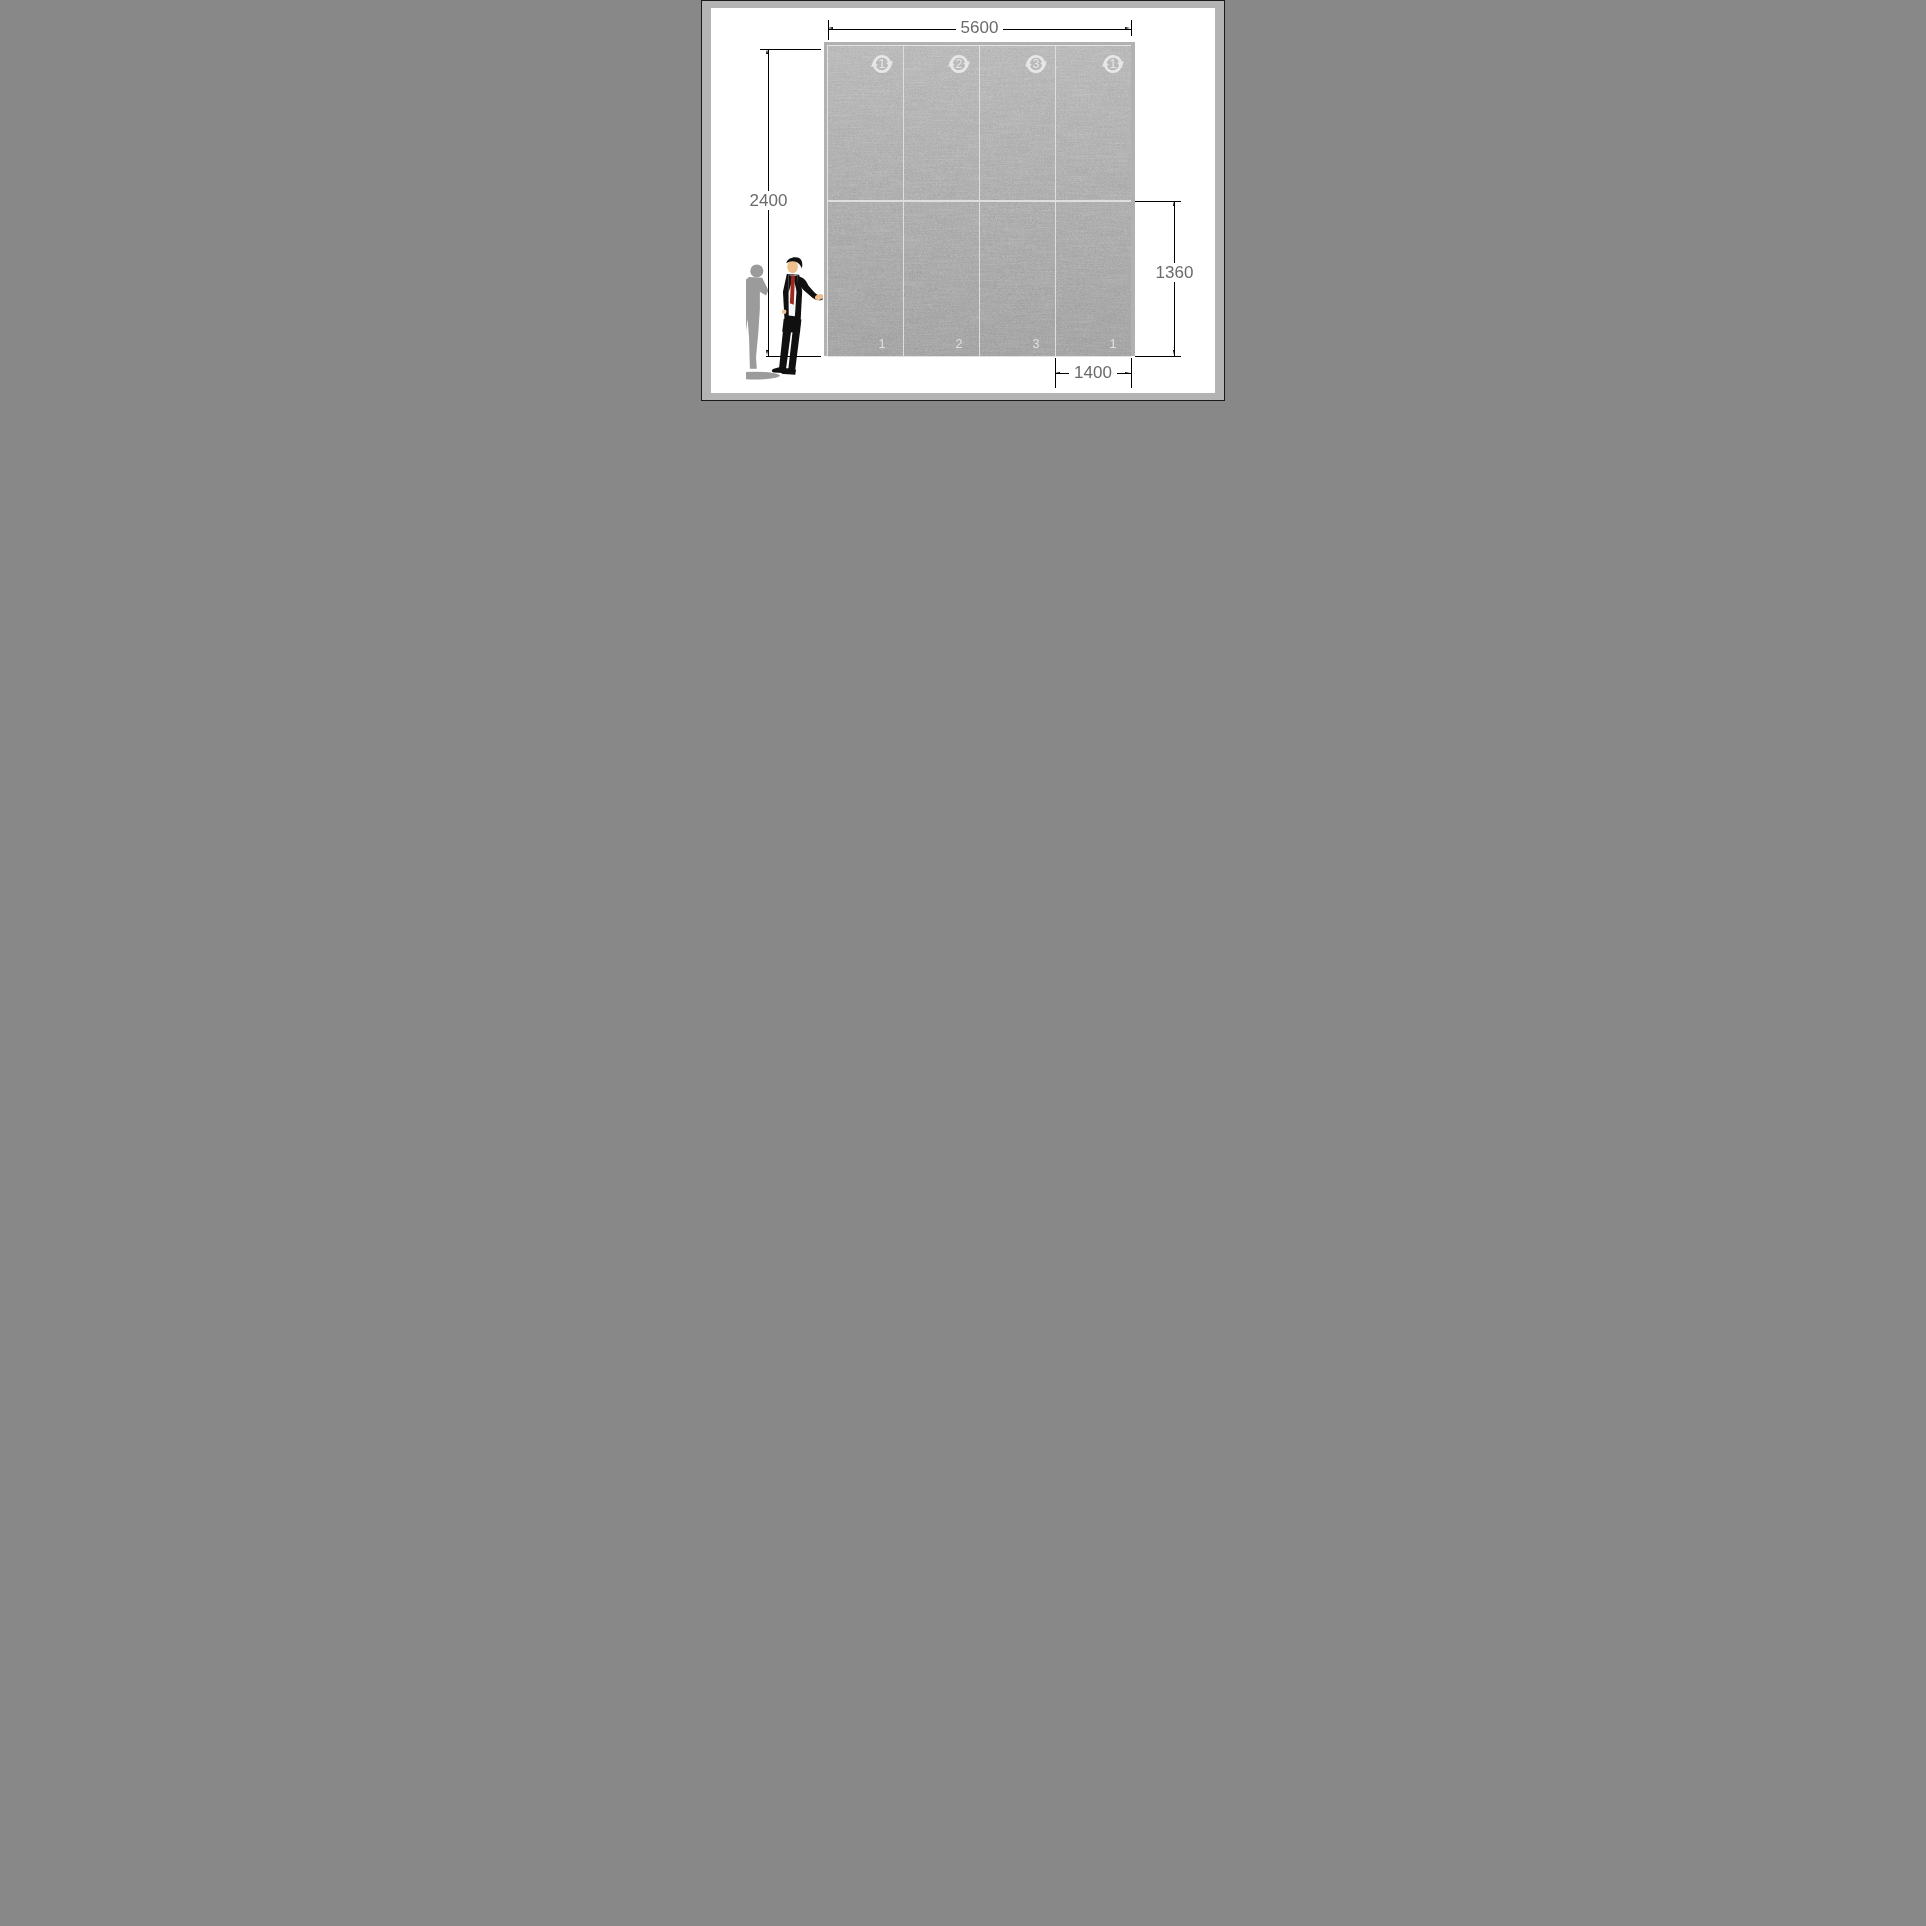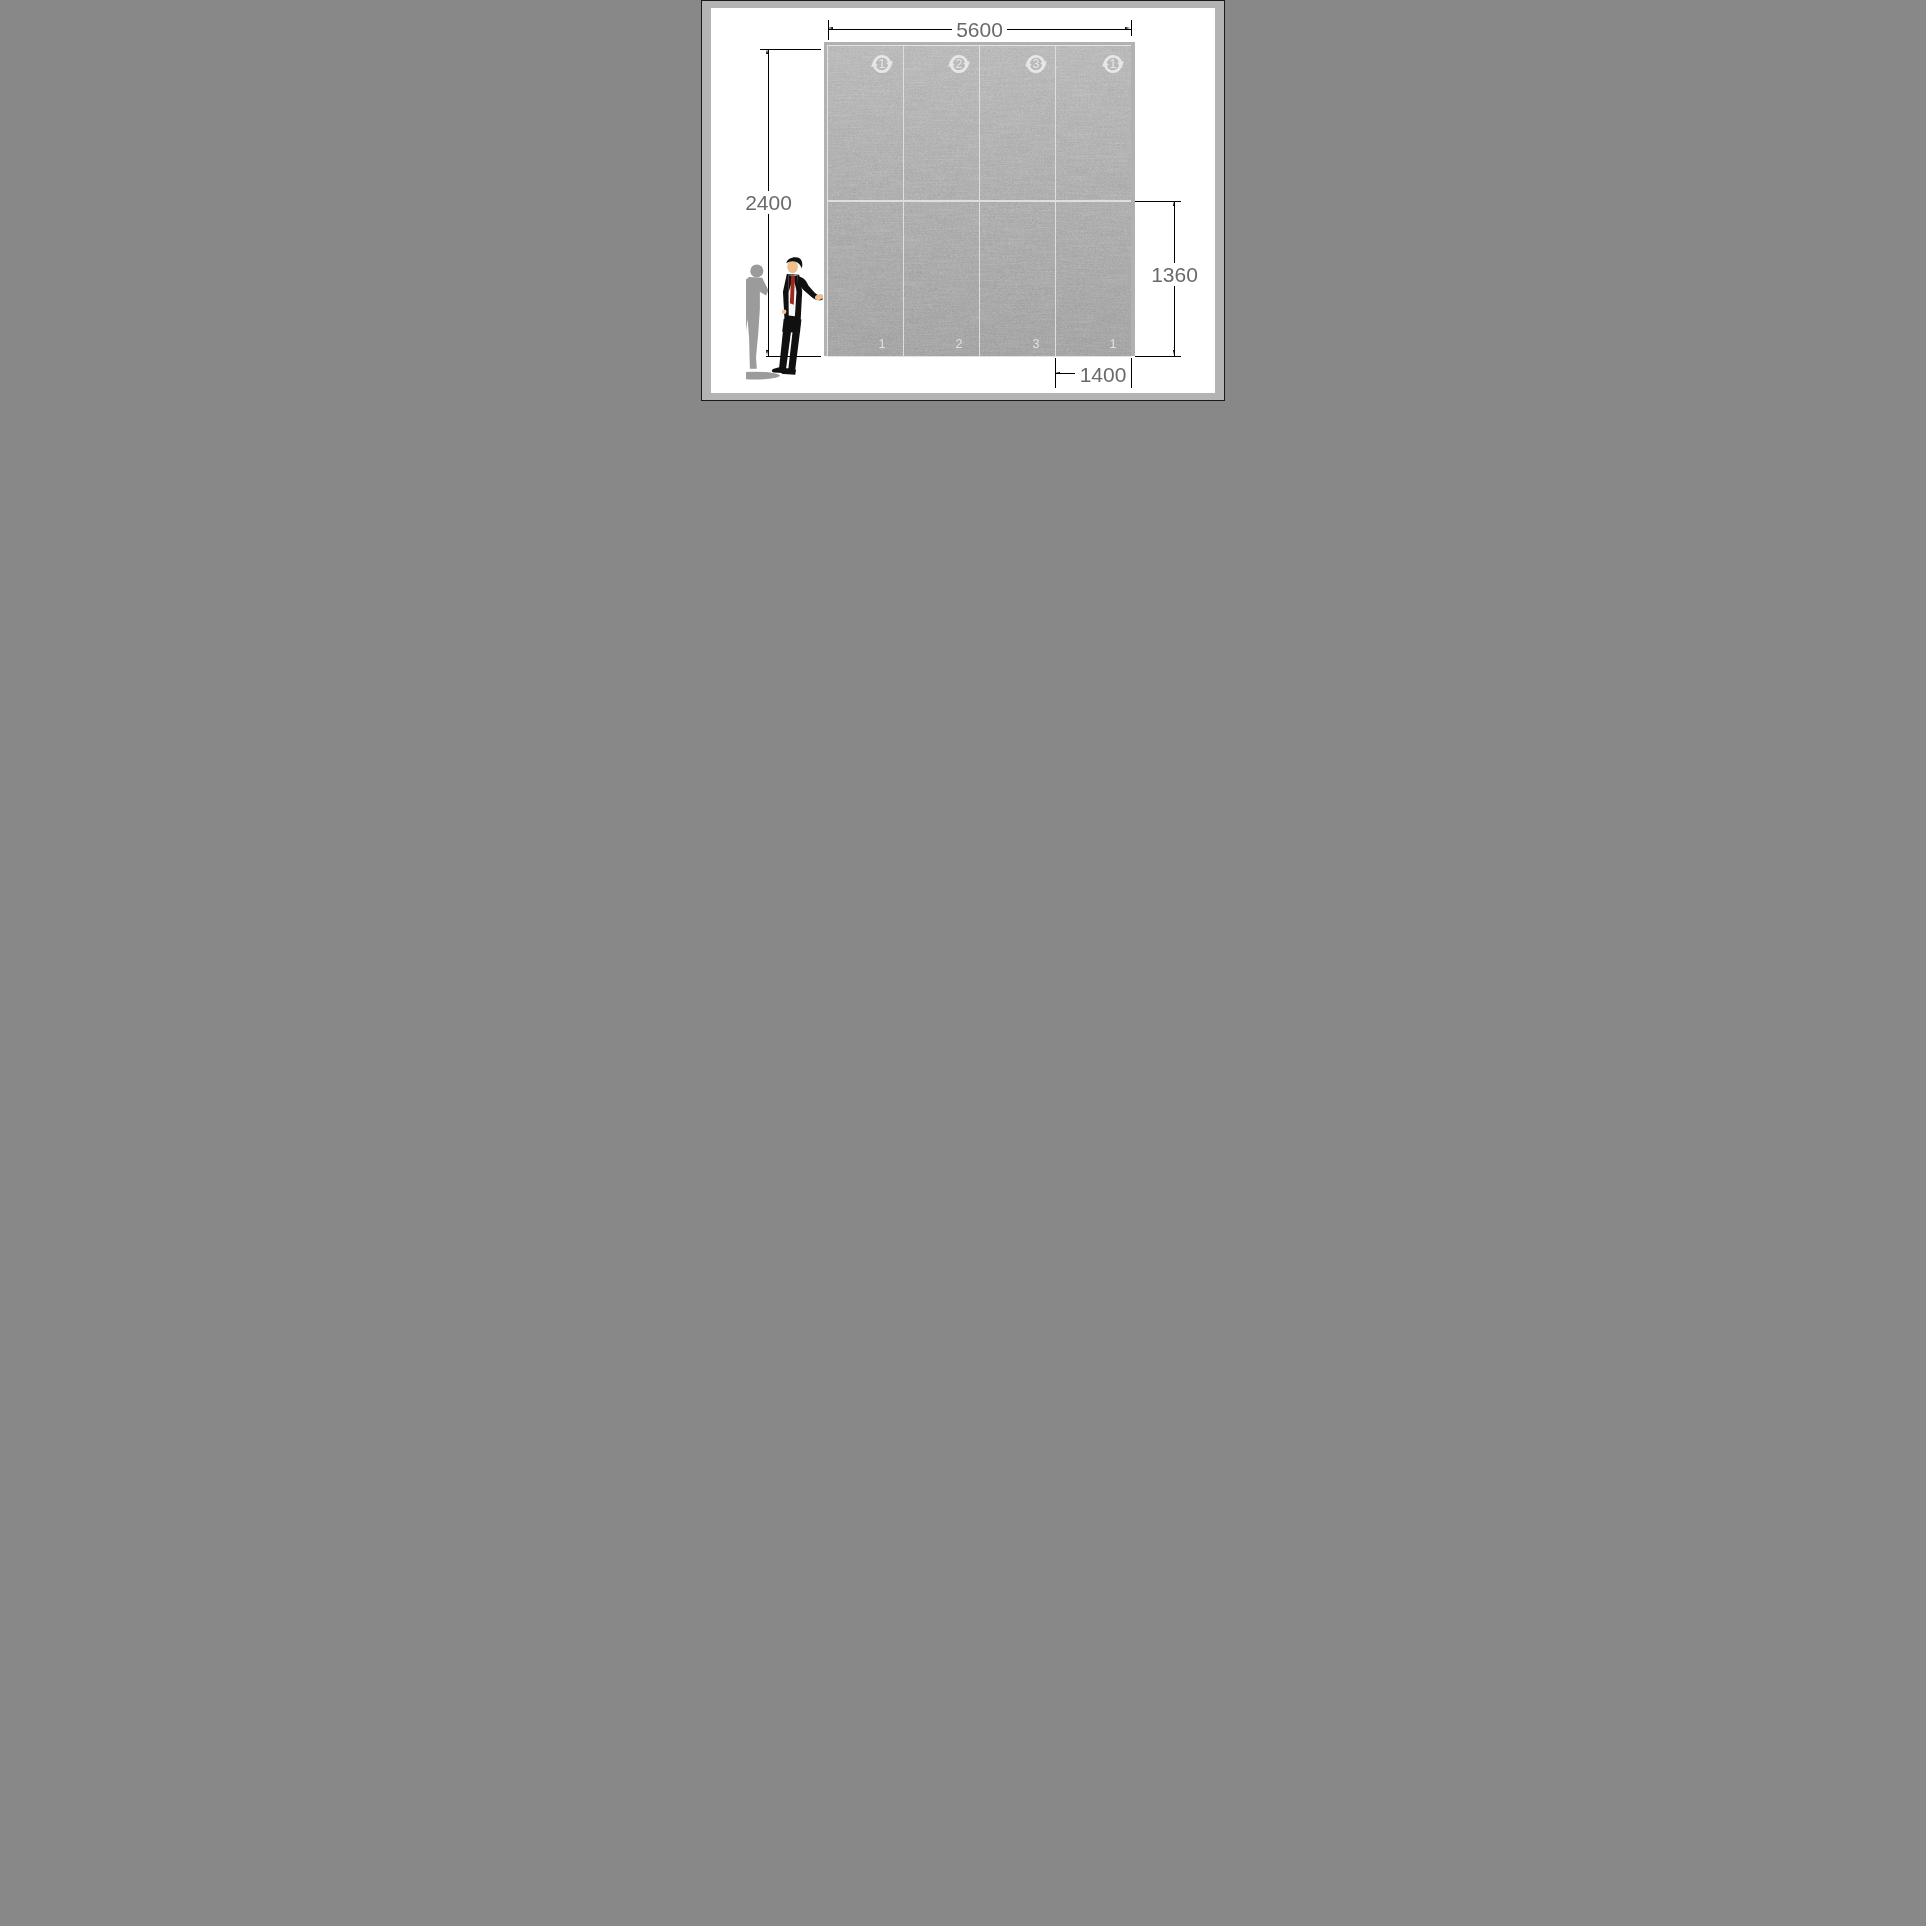--- a/index.html
+++ b/index.html
@@ -6,21 +6,21 @@
   .stage{
     position:relative;width:524px;height:401px;margin:0 auto;
     background:#fff;overflow:hidden;
     font-family:"Liberation Sans","DejaVu Sans",sans-serif;
   }
   
   .page-outline{position:absolute;inset:0;border:0.8px solid var(--outline);box-sizing:border-box;z-index:40;pointer-events:none;}
   .page-frame{position:absolute;inset:0.8px;border-style:solid;border-color:var(--page-frame);border-width:7.3px 9.6px;box-sizing:border-box;z-index:39;pointer-events:none;}
   
   .dl{position:absolute;background:#000;}
-  .dim-label{position:absolute;color:var(--dim-text);font-size:21px;line-height:1;text-align:center;z-index:30;}
+  .dim-label{position:absolute;color:var(--dim-text);font-size:17px;line-height:1;text-align:center;z-index:30;}
   .dim-label span{background:#fff;padding:0 4.6px;}
   .arr{position:absolute;width:0;height:0;}
   .arr.left {border-top:1.9px solid transparent;border-bottom:1.9px solid transparent;border-right:5.8px solid #000;}
   .arr.right{border-top:1.9px solid transparent;border-bottom:1.9px solid transparent;border-left:5.8px solid #000;}
   .arr.up   {border-left:1.9px solid transparent;border-right:1.9px solid transparent;border-bottom:5.8px solid #000;}
   .arr.down {border-left:1.9px solid transparent;border-right:1.9px solid transparent;border-top:5.8px solid #000;}
   
   .wall-frame{position:absolute;left:123px;top:42px;width:311px;height:314px;background:var(--wall-frame);z-index:5;}
   .wall-light{position:absolute;left:126px;top:45px;width:304px;height:312px;background:var(--inner-border);z-index:6;}
   .concrete{position:absolute;left:127px;top:46px;width:303px;height:310px;background:var(--concrete);z-index:7;overflow:hidden;}
@@ -66,21 +66,21 @@
   <div class="arr down" style="left:472px;top:350px;"></div>
   <div class="dim-label" style="left:439px;top:264px;width:69px;">
     <span>1360</span>
   </div>
 
   <div class="dl" style="left:354px;top:358px;width:0.8px;height:30px;"></div>
   <div class="dl" style="left:430px;top:358px;width:0.8px;height:30px;"></div>
   <div class="dl" style="left:354px;top:373px;width:76px;height:0.8px;"></div>
   <div class="arr left" style="left:354px;top:372px;"></div>
   <div class="arr right" style="left:424px;top:372px;"></div>
-  <div class="dim-label" style="left:354px;top:364px;width:76px;text-align:right;">
+  <div class="dim-label" style="left:354px;top:364px;width:76px;">
     <span>1400</span>
   </div>
 
   <div class="wall-frame"></div>
   <div class="wall-light"></div>
   <div class="concrete">
 
     <svg class="tex" preserveAspectRatio="none" aria-hidden="true" viewBox="0 0 786 805" width="303" height="310">
       <defs>
         <filter id="f-streak" x="0" y="0" width="100%" height="100%">

